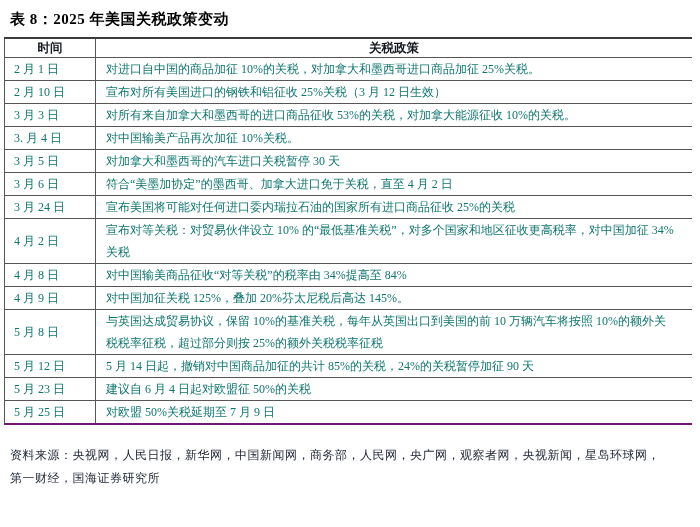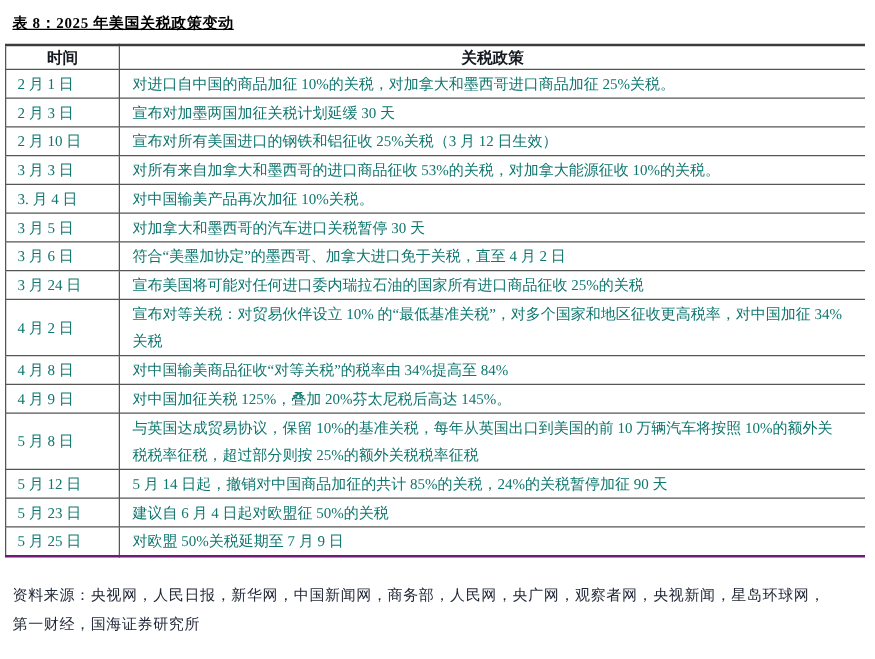--- a/index.html
+++ b/index.html
@@ -9,25 +9,24 @@
   }
   body {
     width: 700px;
     height: 527px;
     font-family: "Liberation Serif", "DejaVu Serif", serif;
     color: #1d2433;
     overflow: hidden;
   }
   .title {
     margin: 10px 0 8px 10px;
-    font-size: 12px;
+    font-size: 15px;
     font-weight: bold;
     color: #000000;
     letter-spacing: 0.5px;
-    text-decoration: underline;
   }
   table.tariff-table {
     border-collapse: collapse;
     table-layout: fixed;
     margin-left: 4px;
     width: 688px;
     border-top: 2px solid #3c3c3c;
     border-bottom: 2px solid #701a75;
   }
   th, td {
@@ -84,24 +83,20 @@
         <th class="col-time">时间</th>
         <th class="col-policy">关税政策</th>
       </tr>
     </thead>
     <tbody>
   <tr>
     <td class="col-time">2 月 1 日</td>
     <td class="col-policy">对进口自中国的商品加征 10%的关税，对加拿大和墨西哥进口商品加征 25%关税。</td>
   </tr>
 
-  <tr>
-    <td class="col-time">2 月 3 日</td>
-    <td class="col-policy">宣布对加墨两国加征关税计划延缓 30 天</td>
-  </tr>
 
   <tr>
     <td class="col-time">2 月 10 日</td>
     <td class="col-policy">宣布对所有美国进口的钢铁和铝征收 25%关税（3 月 12 日生效）</td>
   </tr>
 
   <tr>
     <td class="col-time">3 月 3 日</td>
     <td class="col-policy">对所有来自加拿大和墨西哥的进口商品征收 53%的关税，对加拿大能源征收 10%的关税。</td>
   </tr>

